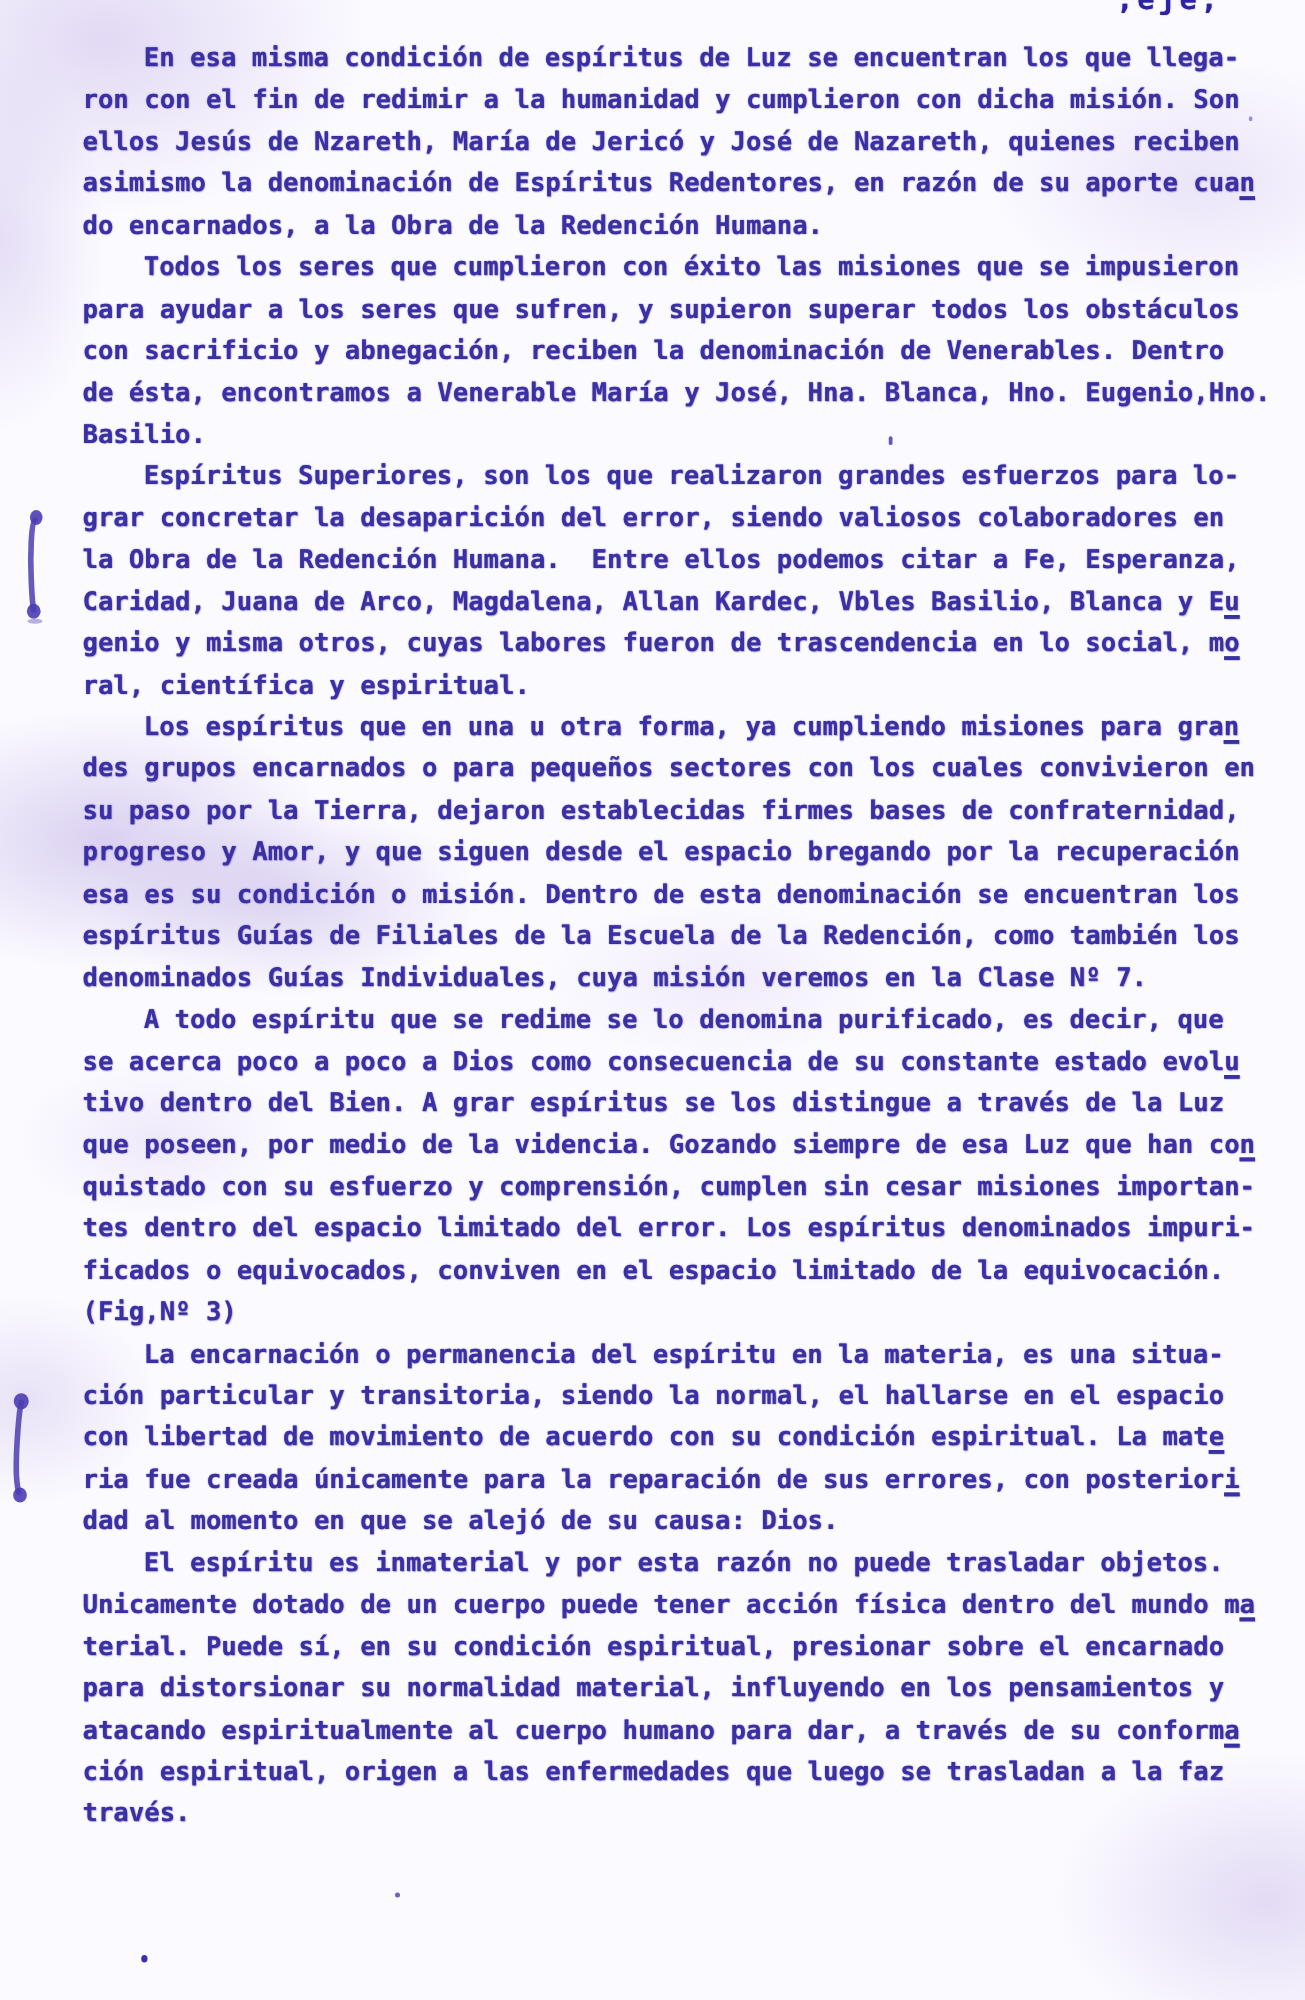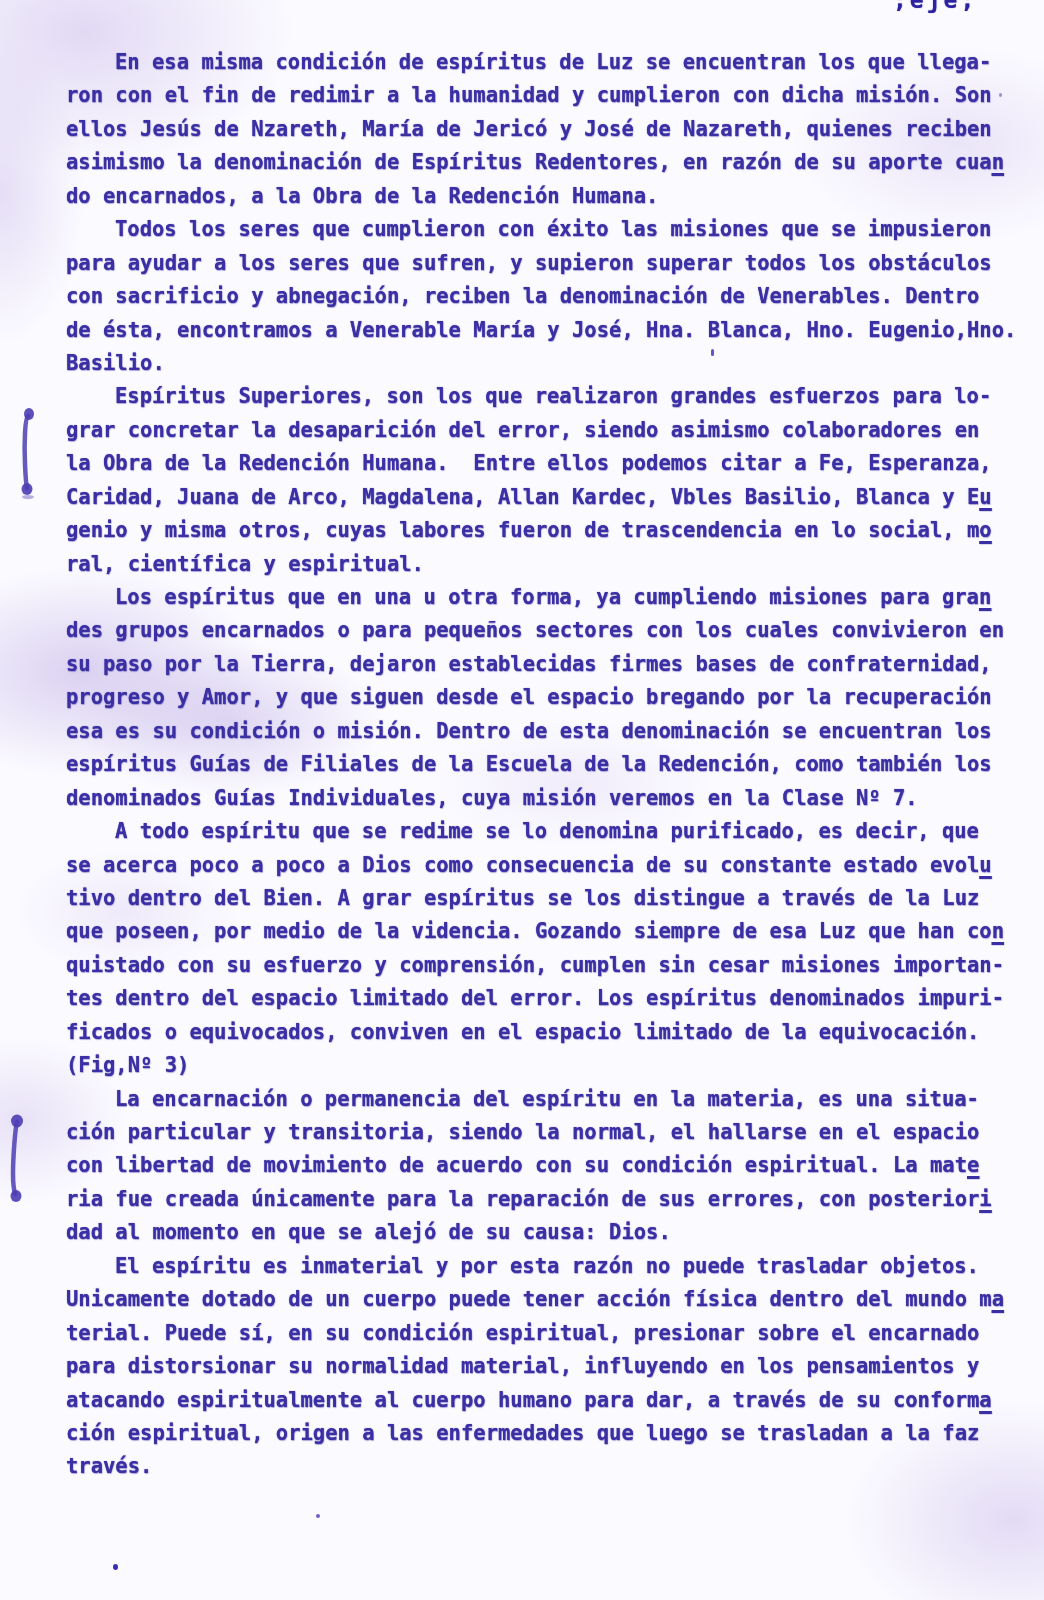--- a/index.html
+++ b/index.html
@@ -16,21 +16,21 @@
       radial-gradient(ellipse 240px 140px at 92% 9%, rgba(196,178,232,.30), rgba(196,178,232,0) 70%),
       radial-gradient(ellipse 260px 150px at 8% 42%, rgba(178,158,224,.45), rgba(178,158,224,0) 70%),
       radial-gradient(ellipse 220px 110px at 22% 45%, rgba(178,158,224,.40), rgba(178,158,224,0) 70%),
       radial-gradient(ellipse 150px 120px at 2% 70%, rgba(188,168,228,.30), rgba(188,168,228,0) 70%),
       radial-gradient(ellipse 200px 90px at 55% 49%, rgba(200,184,236,.22), rgba(200,184,236,0) 70%),
       radial-gradient(ellipse 240px 170px at 97% 95%, rgba(188,168,228,.38), rgba(188,168,228,0) 70%),
       radial-gradient(ellipse 160px 90px at 12% 57%, rgba(200,184,236,.25), rgba(200,184,236,0) 70%),
       #fbfaff;
   }
   .text-block{
-    position:absolute;left:66px;top:46px;width:960px;
+    position:absolute;left:66px;top:30px;width:960px;
     font-size:20.5px;line-height:33.45px;font-weight:bold;
     color:#3b2fa4;
     text-shadow:0 0 1px rgba(59,47,164,.75), .5px .5px 1px rgba(59,47,164,.35);
   }
   .line{white-space:pre;height:33.45px;}
   .line.indent{padding-left:49px;}
   .hy{text-decoration:underline;text-decoration-thickness:2.5px;text-underline-offset:4px;}
   .corner-frag{
     position:absolute;left:893px;top:-13px;
     font-size:23px;font-weight:bold;color:#2d23a0;letter-spacing:3px;
@@ -55,21 +55,21 @@
       <div class="line"><span>ron con el fin de redimir a la humanidad y cumplieron con dicha misión. Son</span></div>
       <div class="line"><span>ellos Jesús de Nzareth, María de Jericó y José de Nazareth, quienes reciben</span></div>
       <div class="line"><span>asimismo la denominación de Espíritus Redentores, en razón de su aporte cua</span><span class="hy">n</span></div>
       <div class="line"><span>do encarnados, a la Obra de la Redención Humana.</span></div>
       <div class="line indent"><span>Todos los seres que cumplieron con éxito las misiones que se impusieron</span></div>
       <div class="line"><span>para ayudar a los seres que sufren, y supieron superar todos los obstáculos</span></div>
       <div class="line"><span>con sacrificio y abnegación, reciben la denominación de Venerables. Dentro</span></div>
       <div class="line"><span>de ésta, encontramos a Venerable María y José, Hna. Blanca, Hno. Eugenio,Hno.</span></div>
       <div class="line"><span>Basilio.</span></div>
       <div class="line indent"><span>Espíritus Superiores, son los que realizaron grandes esfuerzos para lo-</span></div>
-      <div class="line"><span>grar concretar la desaparición del error, siendo asimismo colaboradores en</span></div>
+      <div class="line"><span>grar concretar la desaparición del error, siendo valiosos colaboradores en</span></div>
       <div class="line"><span>la Obra de la Redención Humana.  Entre ellos podemos citar a Fe, Esperanza,</span></div>
       <div class="line"><span>Caridad, Juana de Arco, Magdalena, Allan Kardec, Vbles Basilio, Blanca y E</span><span class="hy">u</span></div>
       <div class="line"><span>genio y misma otros, cuyas labores fueron de trascendencia en lo social, m</span><span class="hy">o</span></div>
       <div class="line"><span>ral, científica y espiritual.</span></div>
       <div class="line indent"><span>Los espíritus que en una u otra forma, ya cumpliendo misiones para gra</span><span class="hy">n</span></div>
       <div class="line"><span>des grupos encarnados o para pequeños sectores con los cuales convivieron en</span></div>
       <div class="line"><span>su paso por la Tierra, dejaron establecidas firmes bases de confraternidad,</span></div>
       <div class="line"><span>progreso y Amor, y que siguen desde el espacio bregando por la recuperación</span></div>
       <div class="line"><span>esa es su condición o misión. Dentro de esta denominación se encuentran los</span></div>
       <div class="line"><span>espíritus Guías de Filiales de la Escuela de la Redención, como también los</span></div>

